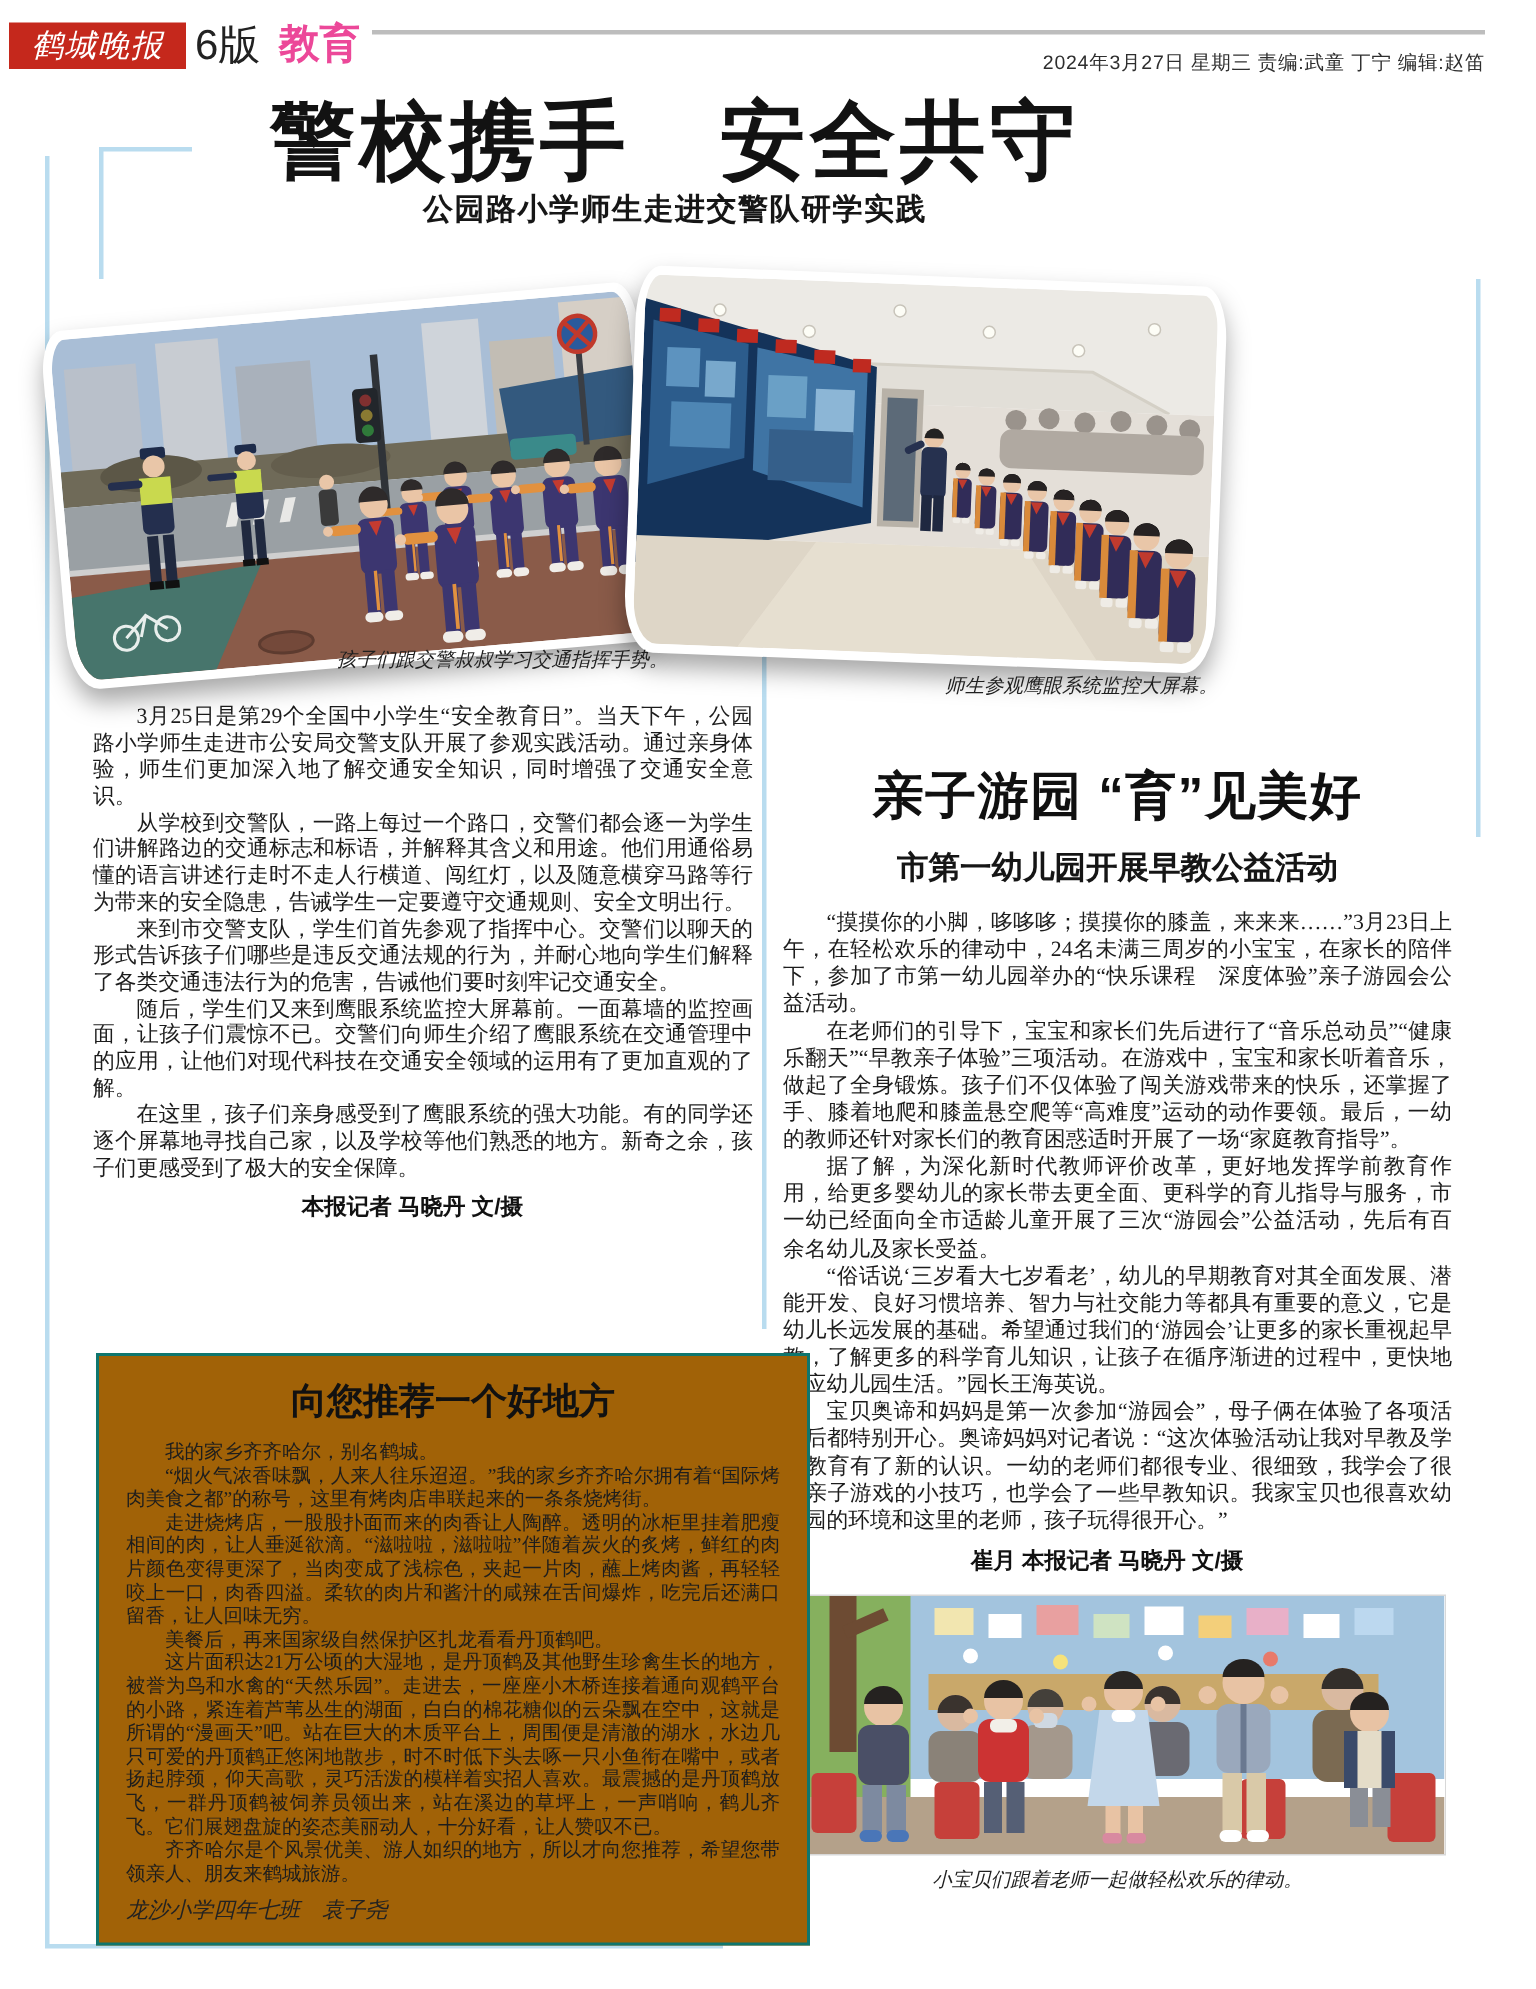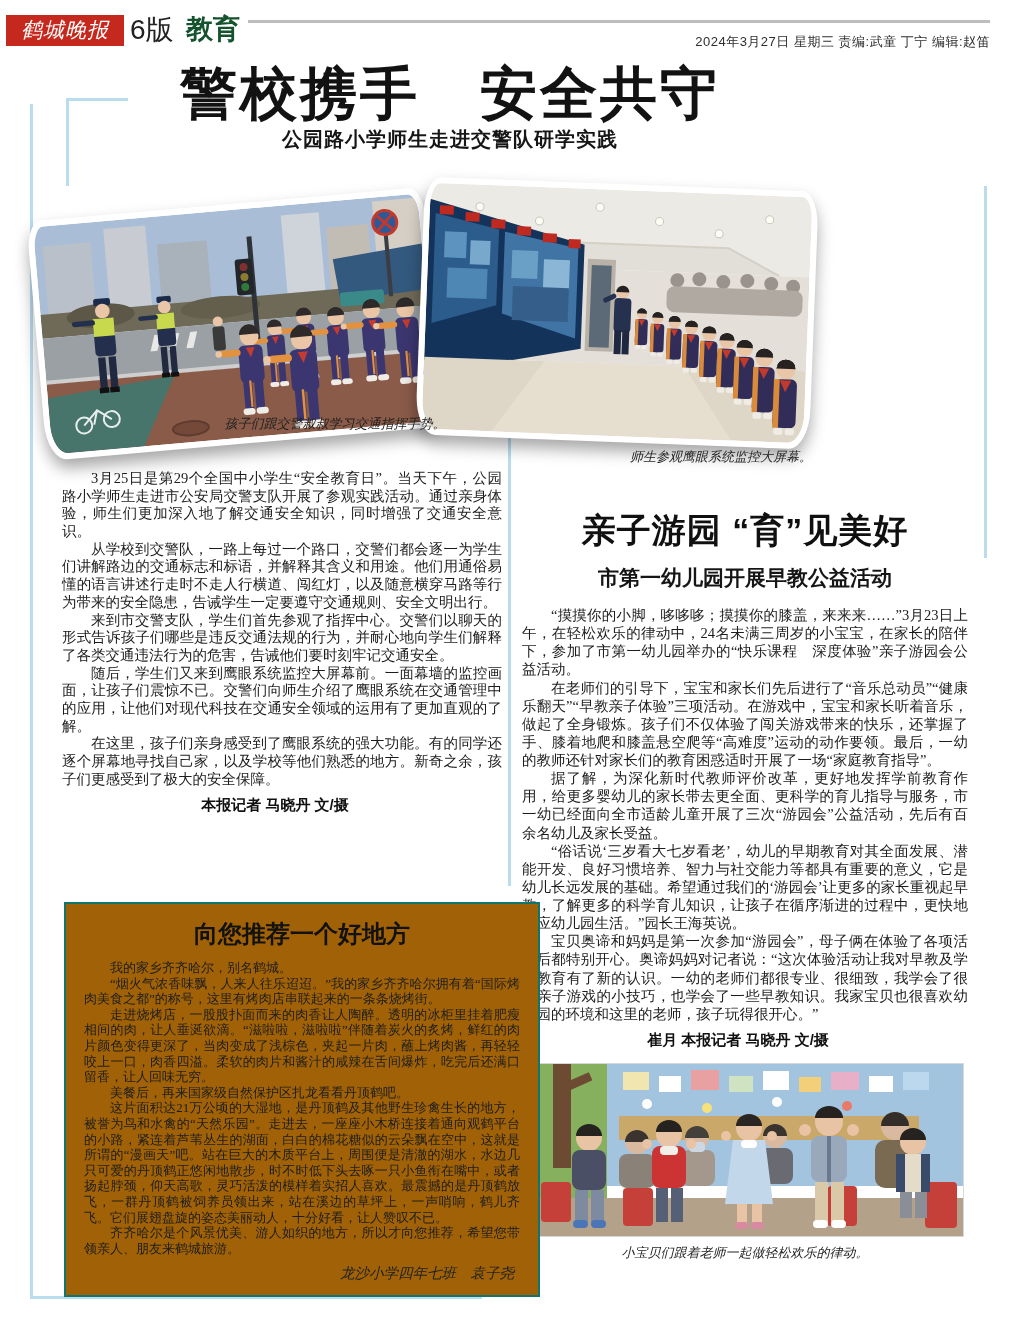--- a/index.html
+++ b/index.html
@@ -4,21 +4,21 @@
 <style>
   html,body{margin:0;padding:0;background:#ffffff;}
   .page{position:relative;width:1024px;height:1326px;background:#fff;overflow:hidden;
         font-family:"Liberation Sans",sans-serif;color:#1a1a1a;}
 
   
   .logo{position:absolute;left:6px;top:15px;width:118px;height:31px;background:#c5281c;
         color:#fff;font-family:"DejaVu Serif",serif;font-style:italic;font-weight:normal;
         font-size:21px;line-height:31px;text-align:center;letter-spacing:1px;}
   .edition{position:absolute;left:130px;top:11px;font-size:28px;color:#222;text-align:right;}
-  .section{position:absolute;left:186px;top:11px;font-size:27px;font-weight:bold;color:#14532d;}
+  .section{position:absolute;left:186px;top:11px;font-size:27px;font-weight:bold;color:#ec4899;}
   .top-rule{position:absolute;left:248px;top:20px;width:742px;height:3px;background:#bdbdbd;}
   .dateline{position:absolute;right:34px;top:33px;font-size:13px;color:#2e2e2e;letter-spacing:.5px;}
 
   
   .headline{position:absolute;left:110px;top:56px;width:680px;text-align:center;
             font-size:57px;font-weight:900;letter-spacing:3px;color:#121212;}
   .subheadline{position:absolute;left:160px;top:126px;width:580px;text-align:center;
             font-size:20px;font-weight:bold;letter-spacing:1px;color:#161616;}
 
   
@@ -33,21 +33,21 @@
   
   .photo-frame{position:absolute;background:#fff;padding:6px;
                box-shadow:0 9px 16px rgba(0,0,0,.35);}
   .photo-a{left:36px;top:204px;transform:rotate(-5deg);z-index:4;
            border-radius:14px 14px 20px 20px / 30px 30px 38px 38px;}
   .photo-b{left:420px;top:184px;transform:rotate(2.2deg);z-index:5;
            border-radius:16px 16px 20px 20px / 36px 36px 40px 40px;}
   .photo-frame svg{display:block;border-radius:10px 10px 16px 16px / 24px 24px 30px 30px;}
   .caption{position:absolute;z-index:8;font-family:"DejaVu Serif",serif;font-style:italic;
            font-size:13px;color:#1f1f1f;text-align:center;}
-  .caption-a{left:200px;top:415px;width:270px;}
+  .caption-a{left:200px;top:431px;width:270px;}
   .caption-b{left:596px;top:448px;width:250px;}
 
   
   .article-left{position:absolute;left:62px;top:470px;width:440px;
                 font-family:"Liberation Serif",serif;font-size:14.5px;line-height:1.22;
                 text-align:justify;color:#1c1c1c;}
   .article-left p,.story2 .body p,.boxed .body p{margin:0;text-indent:2em;}
   .byline{text-align:center;font-weight:bold;font-family:"Liberation Sans",sans-serif;
           font-size:15px;margin-top:8px;padding-right:14px;color:#111;}
 
@@ -59,21 +59,21 @@
                 text-align:justify;color:#1c1c1c;}
   .story2 .photo-c{margin:14px auto 0;width:436px;box-shadow:0 0 0 1px #d8d8d8;}
   .story2 .photo-c svg{display:block;}
   .story2 .caption-c{position:static;margin-top:8px;width:auto;}
 
   .boxed{position:absolute;left:64px;top:902px;width:476px;box-sizing:border-box;
          border:2px solid #0f766e;background:#a16207;padding:10px 18px 12px;}
   .boxed .h1{margin:4px 0 10px;text-align:center;font-size:24px;font-weight:bold;color:#111;}
   .boxed .body{font-family:"Liberation Serif",serif;font-size:13px;line-height:1.2;
                text-align:justify;color:#1d1d1d;}
-  .boxed .byline2{text-align:right;font-family:"DejaVu Serif",serif;font-style:italic;
+  .boxed .byline2{font-family:"DejaVu Serif",serif;font-style:italic;
                   font-size:14.5px;margin-top:8px;padding-right:6px;color:#222;}
 </style>
 </head>
 <body>
 
 <div class="page">
 
   <div class="logo">鹤城晚报</div>
   <div class="edition">6版</div>
   <div class="section">教育</div>

